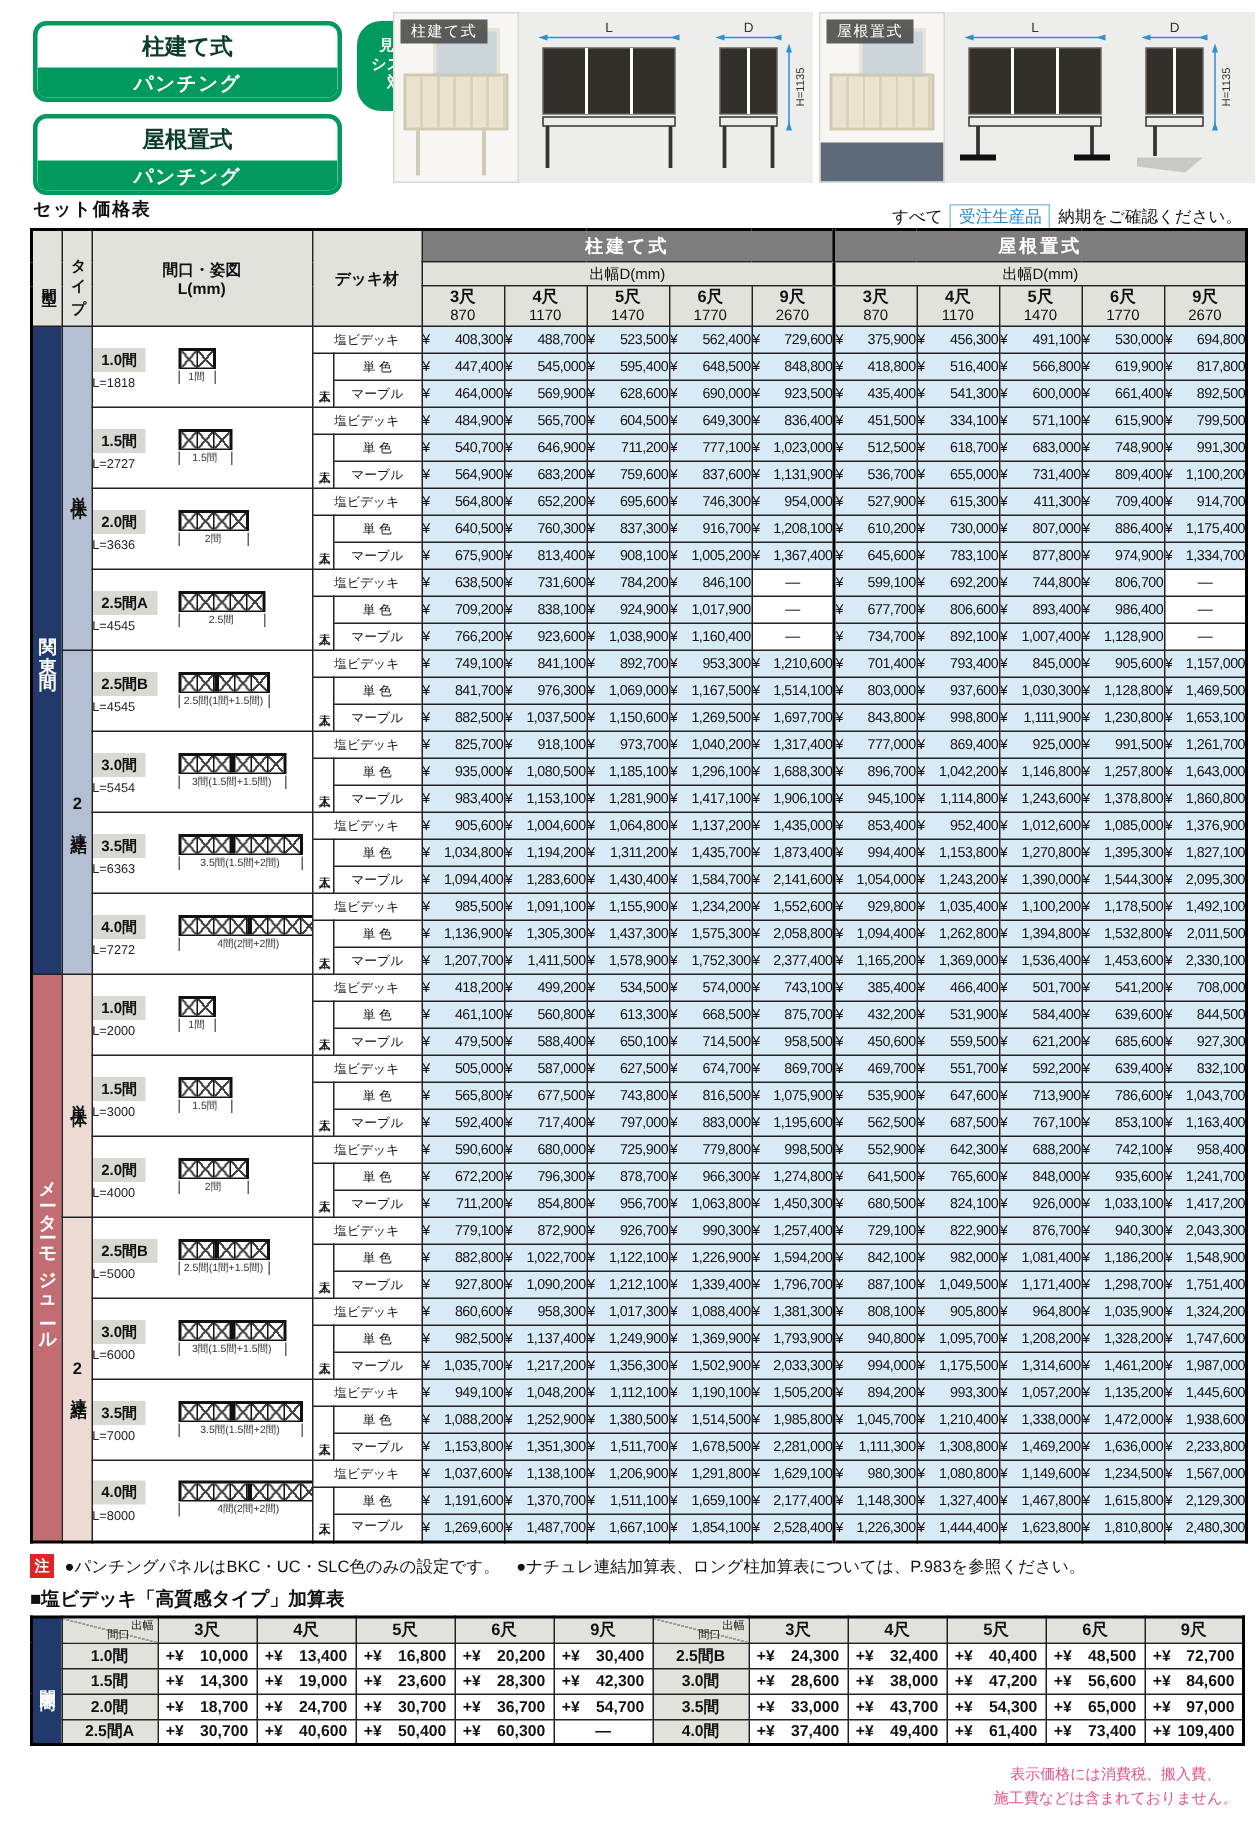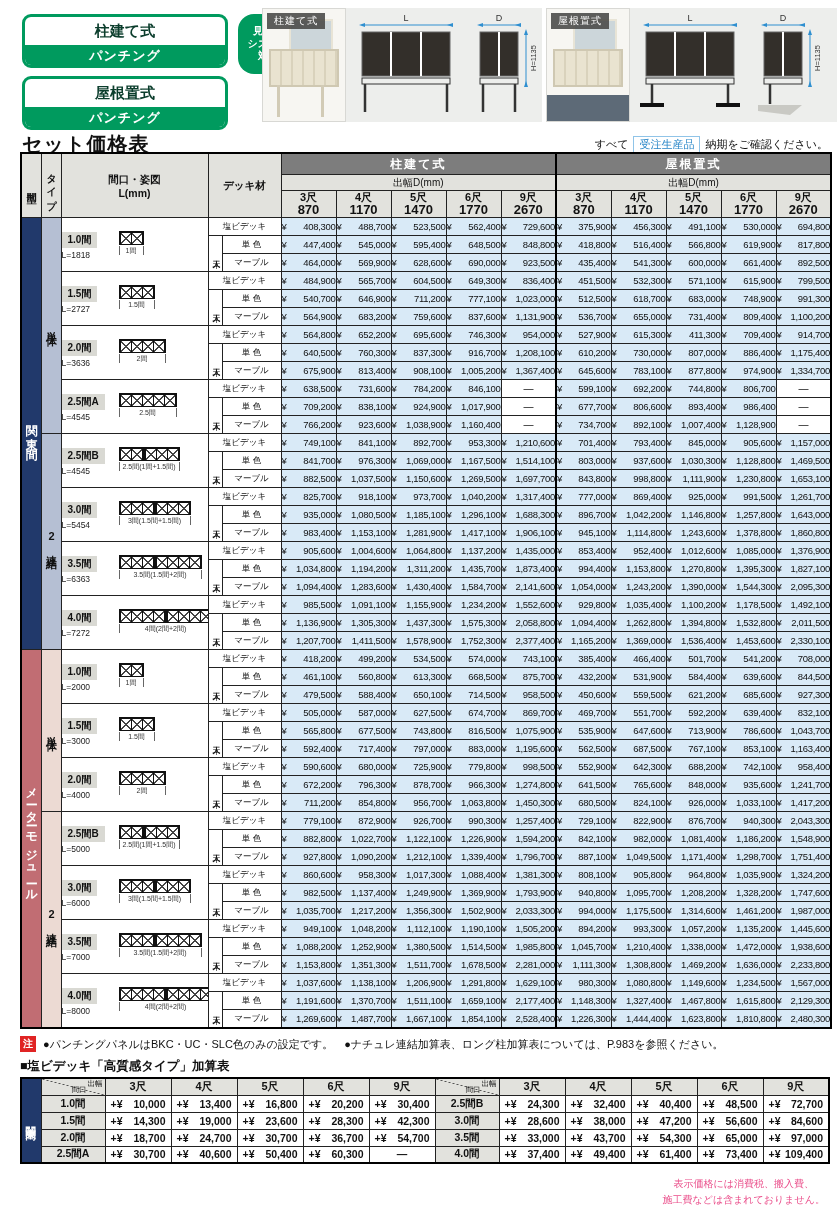--- a/index.html
+++ b/index.html
@@ -16,34 +16,34 @@
   .photo{width:84px;height:114px;position:relative;background:#f7f6f2;border:1px solid #d8d8d4;box-sizing:border-box;overflow:hidden;}
   .photo .window{position:absolute;left:26px;top:10px;width:40px;height:34px;background:#ccd6da;border:2px solid #e8e4d6;}
   .photo .balcony{position:absolute;left:6px;top:40px;width:66px;height:34px;background:repeating-linear-gradient(90deg,#e9e3d0 0 9px,#d9d2bc 9px 11px);border:2px solid #cfc8b2;}
   .photo .legs{position:absolute;left:14px;top:76px;width:50px;height:32px;background:repeating-linear-gradient(90deg,#d2cbb6 0 3px,transparent 3px 44px);}
   .photo.roof .floor{position:absolute;left:0;bottom:0;width:100%;height:26px;background:#5d6a77;}
   .photo-label{position:absolute;top:4px;left:4px;background:rgba(72,72,70,.88);color:#fff;font-size:10px;padding:1px 7px;letter-spacing:1px;}
   .diag{height:114px;background:#edeeec;}
   svg text{font-family:"Liberation Sans",sans-serif;}
 
   
-  .page-title{position:absolute;left:22px;top:131px;font-size:20px;font-weight:bold;letter-spacing:1px;}
+  .page-title{position:absolute;left:22px;top:131px;font-size:12px;font-weight:bold;letter-spacing:1px;}
   .order-note{position:absolute;right:9px;top:136px;font-size:11px;display:flex;align-items:center;gap:5px;}
   .order-badge{color:#2a87c8;border:1px solid #90c4e8;padding:0 5px;background:#fff;}
 
   
   .mwrap{position:absolute;left:20px;top:152px;}
   table{border-collapse:collapse;table-layout:fixed;}
   #mtab{width:810px;border:2px solid #000;}
   #mtab th,#mtab td{border:1px solid #222;padding:0;overflow:hidden;}
   #mtab th.dark{background:#7d7d7d;color:#fff;font-size:12px;font-weight:bold;height:20px;letter-spacing:2px;}
   #mtab th.sub{background:#e2e2dd;font-size:10px;font-weight:normal;height:15px;margin-top:45px;}
   #mtab th.size{background:#e2e2dd;height:26px;line-height:1.1;}
   #mtab th.size .shaku{font-size:11px;font-weight:bold;display:block;}
-  #mtab th.size .mm{font-size:13px;font-weight:bold;display:block;}
+  #mtab th.size .mm{font-size:10px;font-weight:normal;display:block;}
   #mtab th.corner{background:#e2e2dd;font-size:10.5px;font-weight:bold;}
   .vtxt{writing-mode:vertical-rl;text-orientation:upright;margin:0 auto;}
   #mtab th.corner .vtxt{font-size:10px;letter-spacing:2px;}
   td.section{color:#fff;text-align:center;vertical-align:middle;}
   td.section .vtxt{font-size:12px;font-weight:bold;letter-spacing:12px;}
   td.sec-kanto{background:#21396b;}
   td.sec-meter{background:#c16d73;}
   td.sec-meter .vtxt{letter-spacing:4px;}
   td.type{text-align:center;vertical-align:middle;}
   td.type .vtxt{font-size:11px;font-weight:bold;letter-spacing:4px;}
@@ -534,21 +534,21 @@
           </td>
           <td class="pc colsep">
             <div class="in">
               <span class="yen">¥</span>
               <span class="val">451,500</span>
             </div>
           </td>
           <td class="pc">
             <div class="in">
               <span class="yen">¥</span>
-              <span class="val">532,300</span>
+              <span class="val">334,100</span>
             </div>
           </td>
           <td class="pc">
             <div class="in">
               <span class="yen">¥</span>
               <span class="val">571,100</span>
             </div>
           </td>
           <td class="pc">
             <div class="in">

